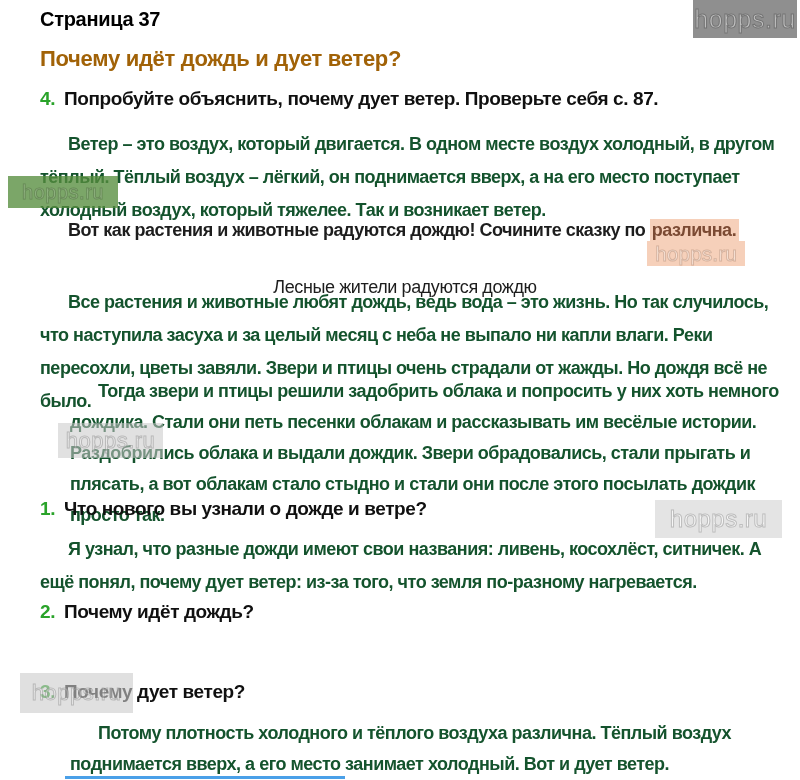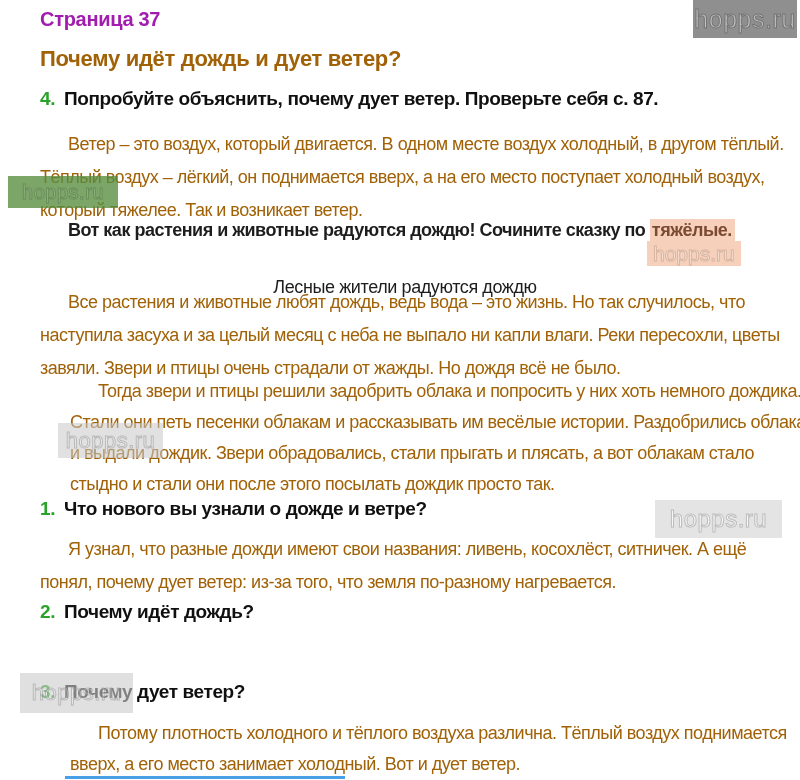--- a/index.html
+++ b/index.html
@@ -7,24 +7,24 @@
     position:relative;
     width:800px;height:780px;
     background:#ffffff;
     overflow:hidden;
     font-family:"Liberation Sans",sans-serif;
     color:#1d1d1d;
   }
   .blk{position:absolute;left:40px;width:745px;}
   .body-text{
     font-size:18px;line-height:33px;letter-spacing:-0.5px;
-    text-indent:28px;margin:0;color:#a16207;
+    text-indent:28px;margin:0;color:#14532d;font-weight:bold;
   }
   .tight{line-height:31px;margin-left:30px;}
-  .page-label{top:8px;font-size:20px;font-weight:700;color:#a21caf;letter-spacing:-0.3px;}
+  .page-label{top:8px;font-size:20px;font-weight:700;color:#000000;letter-spacing:-0.3px;}
   .main-title{top:46px;font-size:22px;font-weight:700;color:#a16207;letter-spacing:-0.3px;margin:0;}
   .heading{font-size:19px;font-weight:700;color:#101010;letter-spacing:-0.4px;white-space:nowrap;}
   .heading .num{color:#2aa32a;margin-right:9px;font-weight:700;}
   .b-task{top:88px;}
   .b-para1{top:128px;}
   .b-bold{top:220px;font-size:18px;font-weight:700;letter-spacing:-0.5px;text-indent:28px;white-space:nowrap;}
   .b-stitle{top:253px;width:730px;text-align:center;font-size:18px;letter-spacing:-0.4px;margin-top:24px;}
   .b-sp1{top:286px;}
   .b-sp2{top:376px;}
   .b-q1{top:498px;}
@@ -73,21 +73,21 @@
 
   <h1 class="blk main-title z1">Почему идёт дождь и дует ветер?</h1>
 
   <div class="blk heading b-task z1">
     <span class="num">4.</span><span>Попробуйте объяснить, почему дует ветер. Проверьте себя с. 87.</span>
   </div>
 
   <p class="blk body-text b-para1 z1">Ветер – это воздух, который двигается. В одном месте воздух холодный, в другом тёплый. Тёплый воздух – лёгкий, он поднимается вверх, а на его место поступает холодный воздух, который тяжелее. Так и возникает ветер.</p>
 
   <div class="blk b-bold z1">
-    <span>Вот как растения и животные радуются дождю! Сочините сказку по </span><span class="peach"><b>тяжёлые.</b><i class="peach-below">hopps.ru</i></span>
+    <span>Вот как растения и животные радуются дождю! Сочините сказку по </span><span class="peach"><b>различна.</b><i class="peach-below">hopps.ru</i></span>
   </div>
 
   <div class="blk b-stitle z1">Лесные жители радуются дождю</div>
 
   <p class="blk body-text b-sp1 z1">Все растения и животные любят дождь, ведь вода – это жизнь. Но так случилось, что наступила засуха и за целый месяц с неба не выпало ни капли влаги. Реки пересохли, цветы завяли. Звери и птицы очень страдали от жажды. Но дождя всё не было.</p>
 
   <p class="blk body-text tight b-sp2 z1">Тогда звери и птицы решили задобрить облака и попросить у них хоть немного дождика. Стали они петь песенки облакам и рассказывать им весёлые истории. Раздобрились облака и выдали дождик. Звери обрадовались, стали прыгать и плясать, а вот облакам стало стыдно и стали они после этого посылать дождик просто так.</p>
 
   <div class="blk heading b-q1 z1">
     <span class="num">1.</span><span>Что нового вы узнали о дожде и ветре?</span>

